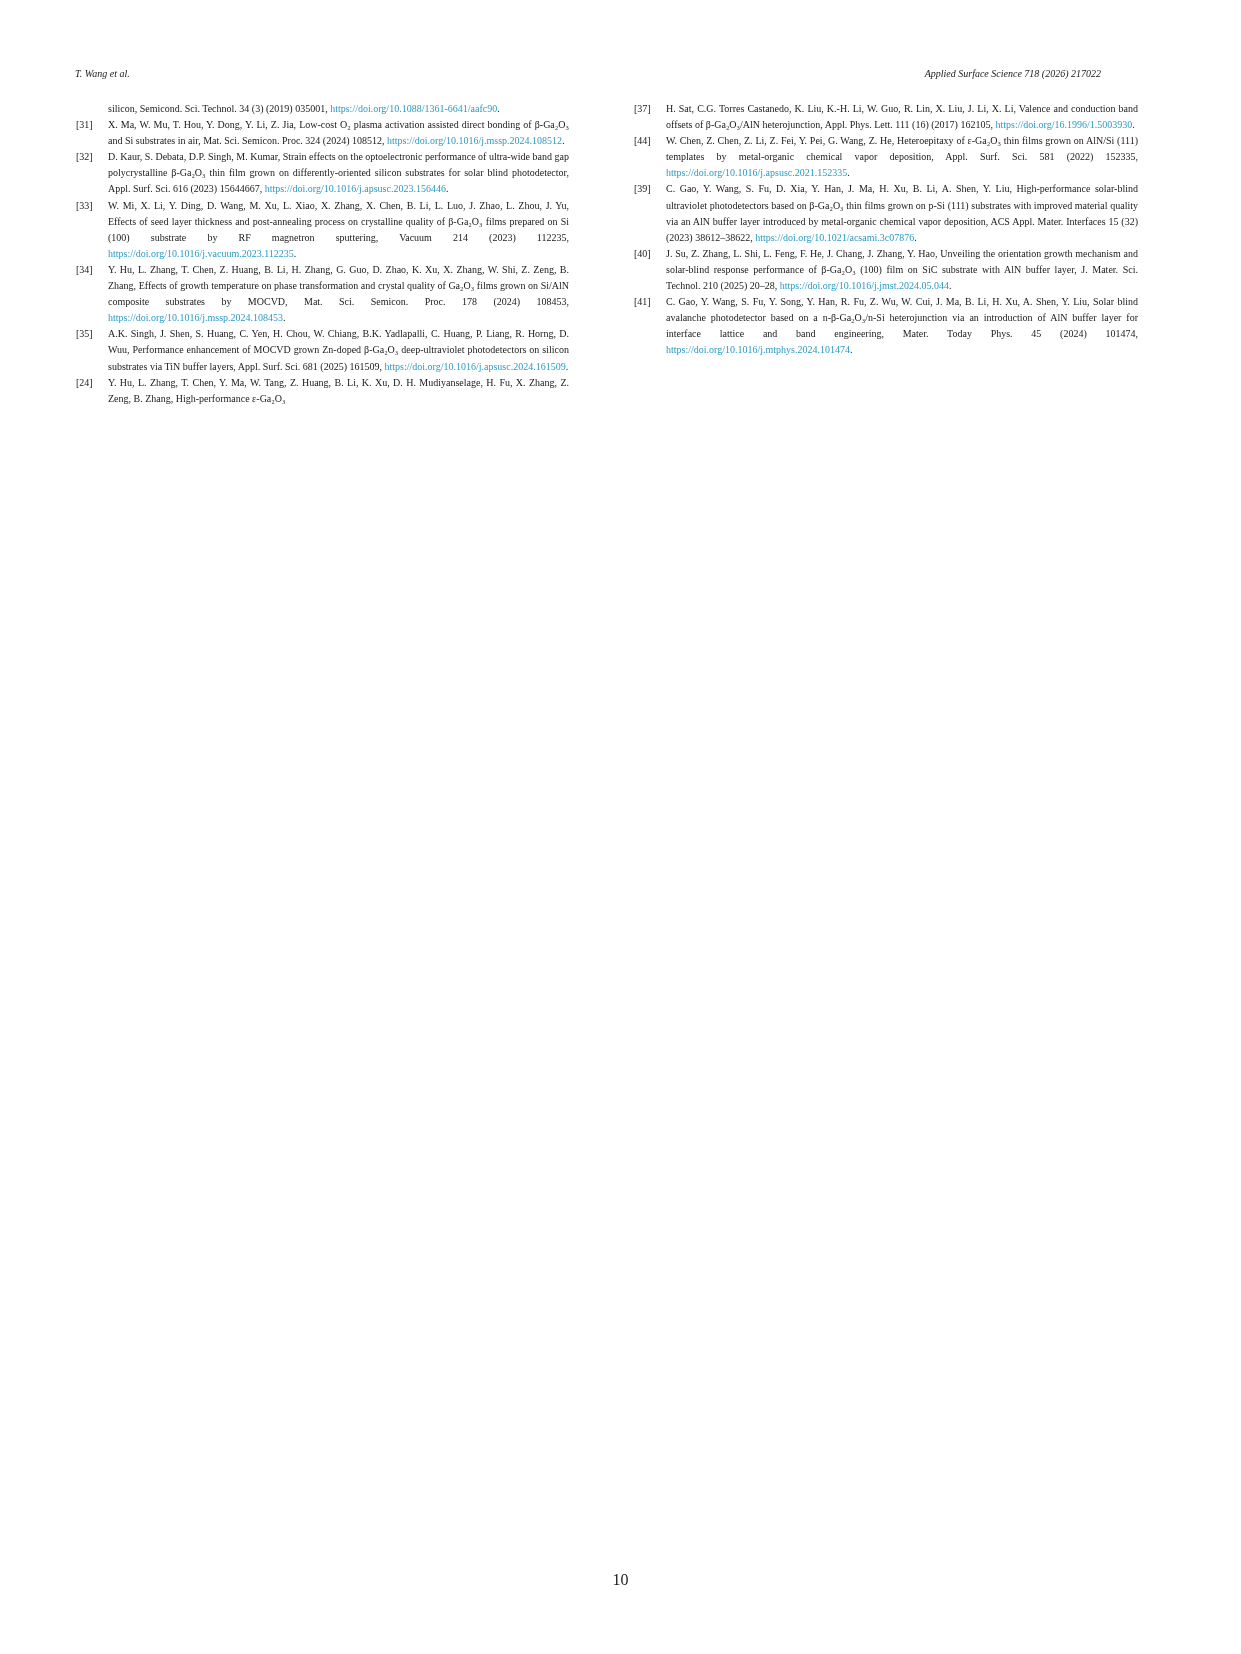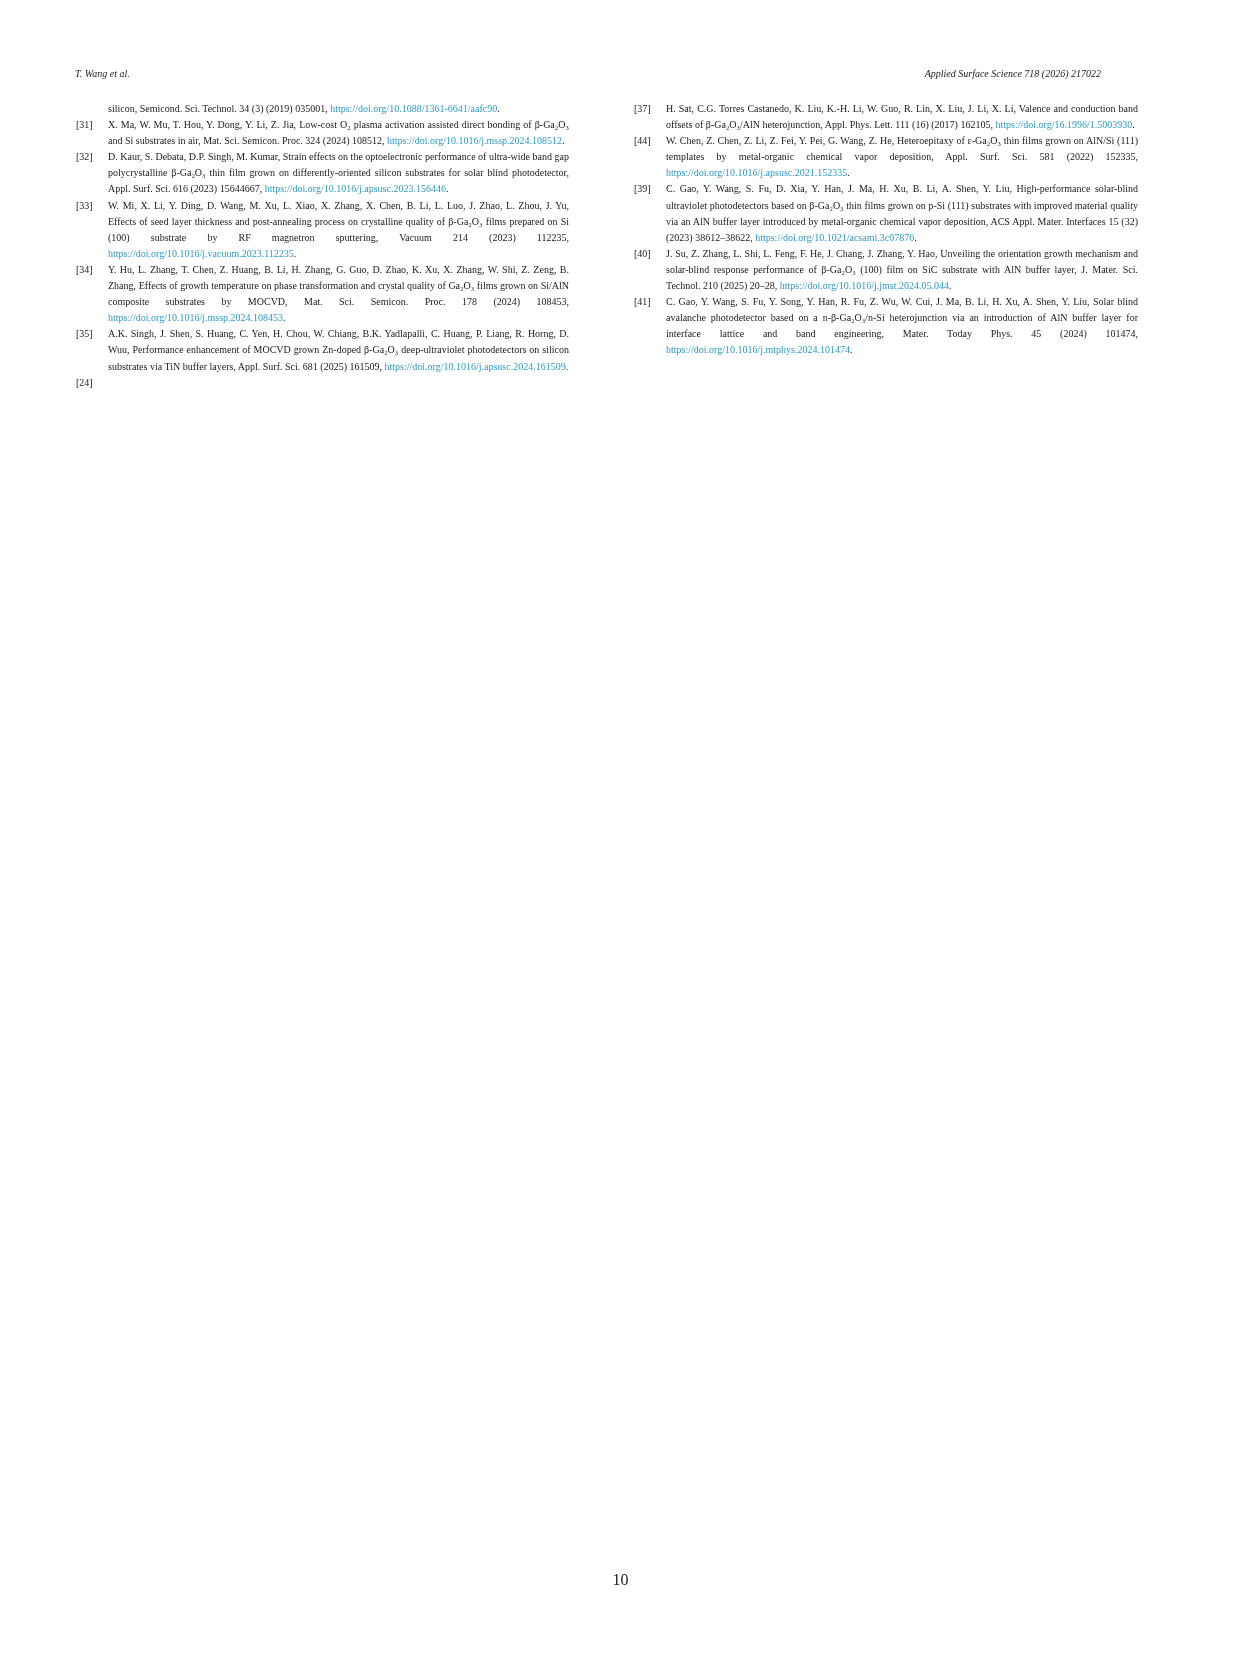--- a/index.html
+++ b/index.html
@@ -61,21 +61,21 @@
 </div>
 
 <div class="content">
   <div class="col col-left" id="col-left">
       <div class="ref"><span>silicon, Semicond. Sci. Technol. 34 (3) (2019) 035001, </span><span class="link">https://doi.org/10.1088/1361-6641/aafc90</span><span>.</span></div>
       <div class="ref"><span class="ref-label">[31]</span><span>X. Ma, W. Mu, T. Hou, Y. Dong, Y. Li, Z. Jia, Low-cost O₂ plasma activation assisted direct bonding of β-Ga₂O₃ and Si substrates in air, Mat. Sci. Semicon. Proc. 324 (2024) 108512, </span><span class="link">https://doi.org/10.1016/j.mssp.2024.108512</span><span>.</span></div>
       <div class="ref"><span class="ref-label">[32]</span><span>D. Kaur, S. Debata, D.P. Singh, M. Kumar, Strain effects on the optoelectronic performance of ultra-wide band gap polycrystalline β-Ga₂O₃ thin film grown on differently-oriented silicon substrates for solar blind photodetector, Appl. Surf. Sci. 616 (2023) 15644667, </span><span class="link">https://doi.org/10.1016/j.apsusc.2023.156446</span><span>.</span></div>
       <div class="ref"><span class="ref-label">[33]</span><span>W. Mi, X. Li, Y. Ding, D. Wang, M. Xu, L. Xiao, X. Zhang, X. Chen, B. Li, L. Luo, J. Zhao, L. Zhou, J. Yu, Effects of seed layer thickness and post-annealing process on crystalline quality of β-Ga₂O₃ films prepared on Si (100) substrate by RF magnetron sputtering, Vacuum 214 (2023) 112235, </span><span class="link">https://doi.org/10.1016/j.vacuum.2023.112235</span><span>.</span></div>
       <div class="ref"><span class="ref-label">[34]</span><span>Y. Hu, L. Zhang, T. Chen, Z. Huang, B. Li, H. Zhang, G. Guo, D. Zhao, K. Xu, X. Zhang, W. Shi, Z. Zeng, B. Zhang, Effects of growth temperature on phase transformation and crystal quality of Ga₂O₃ films grown on Si/AlN composite substrates by MOCVD, Mat. Sci. Semicon. Proc. 178 (2024) 108453, </span><span class="link">https://doi.org/10.1016/j.mssp.2024.108453</span><span>.</span></div>
       <div class="ref"><span class="ref-label">[35]</span><span>A.K. Singh, J. Shen, S. Huang, C. Yen, H. Chou, W. Chiang, B.K. Yadlapalli, C. Huang, P. Liang, R. Horng, D. Wuu, Performance enhancement of MOCVD grown Zn-doped β-Ga₂O₃ deep-ultraviolet photodetectors on silicon substrates via TiN buffer layers, Appl. Surf. Sci. 681 (2025) 161509, </span><span class="link">https://doi.org/10.1016/j.apsusc.2024.161509</span><span>.</span></div>
-      <div class="ref"><span class="ref-label">[24]</span></div>
+      <div class="ref"><span class="ref-label">[24]</span><span>Y. Hu, L. Zhang, T. Chen, Y. Ma, W. Tang, Z. Huang, B. Li, K. Xu, D. H. Mudiyanselage, H. Fu, X. Zhang, Z. Zeng, B. Zhang, High-performance ε-Ga₂O₃</span></div>
     </div>
   <div class="col col-right" id="col-right">
       <div class="ref"><span class="ref-label">[37]</span><span>H. Sat, C.G. Torres Castanedo, K. Liu, K.-H. Li, W. Guo, R. Lin, X. Liu, J. Li, X. Li, Valence and conduction band offsets of β-Ga₂O₃/AlN heterojunction, Appl. Phys. Lett. 111 (16) (2017) 162105, </span><span class="link">https://doi.org/16.1996/1.5003930</span><span>.</span></div>
       <div class="ref"><span class="ref-label">[44]</span><span>W. Chen, Z. Chen, Z. Li, Z. Fei, Y. Pei, G. Wang, Z. He, Heteroepitaxy of ε-Ga₂O₃ thin films grown on AlN/Si (111) templates by metal-organic chemical vapor deposition, Appl. Surf. Sci. 581 (2022) 152335, </span><span class="link">https://doi.org/10.1016/j.apsusc.2021.152335</span><span>.</span></div>
       <div class="ref"><span class="ref-label">[39]</span><span>C. Gao, Y. Wang, S. Fu, D. Xia, Y. Han, J. Ma, H. Xu, B. Li, A. Shen, Y. Liu, High-performance solar-blind ultraviolet photodetectors based on β-Ga₂O₃ thin films grown on p-Si (111) substrates with improved material quality via an AlN buffer layer introduced by metal-organic chemical vapor deposition, ACS Appl. Mater. Interfaces 15 (32) (2023) 38612–38622, </span><span class="link">https://doi.org/10.1021/acsami.3c07876</span><span>.</span></div>
       <div class="ref"><span class="ref-label">[40]</span><span>J. Su, Z. Zhang, L. Shi, L. Feng, F. He, J. Chang, J. Zhang, Y. Hao, Unveiling the orientation growth mechanism and solar-blind response performance of β-Ga₂O₃ (100) film on SiC substrate with AlN buffer layer, J. Mater. Sci. Technol. 210 (2025) 20–28, </span><span class="link">https://doi.org/10.1016/j.jmst.2024.05.044</span><span>.</span></div>
       <div class="ref"><span class="ref-label">[41]</span><span>C. Gao, Y. Wang, S. Fu, Y. Song, Y. Han, R. Fu, Z. Wu, W. Cui, J. Ma, B. Li, H. Xu, A. Shen, Y. Liu, Solar blind avalanche photodetector based on a n-β-Ga₂O₃/n-Si heterojunction via an introduction of AlN buffer layer for interface lattice and band engineering, Mater. Today Phys. 45 (2024) 101474, </span><span class="link">https://doi.org/10.1016/j.mtphys.2024.101474</span><span>.</span></div>
     </div>
 </div>
 

